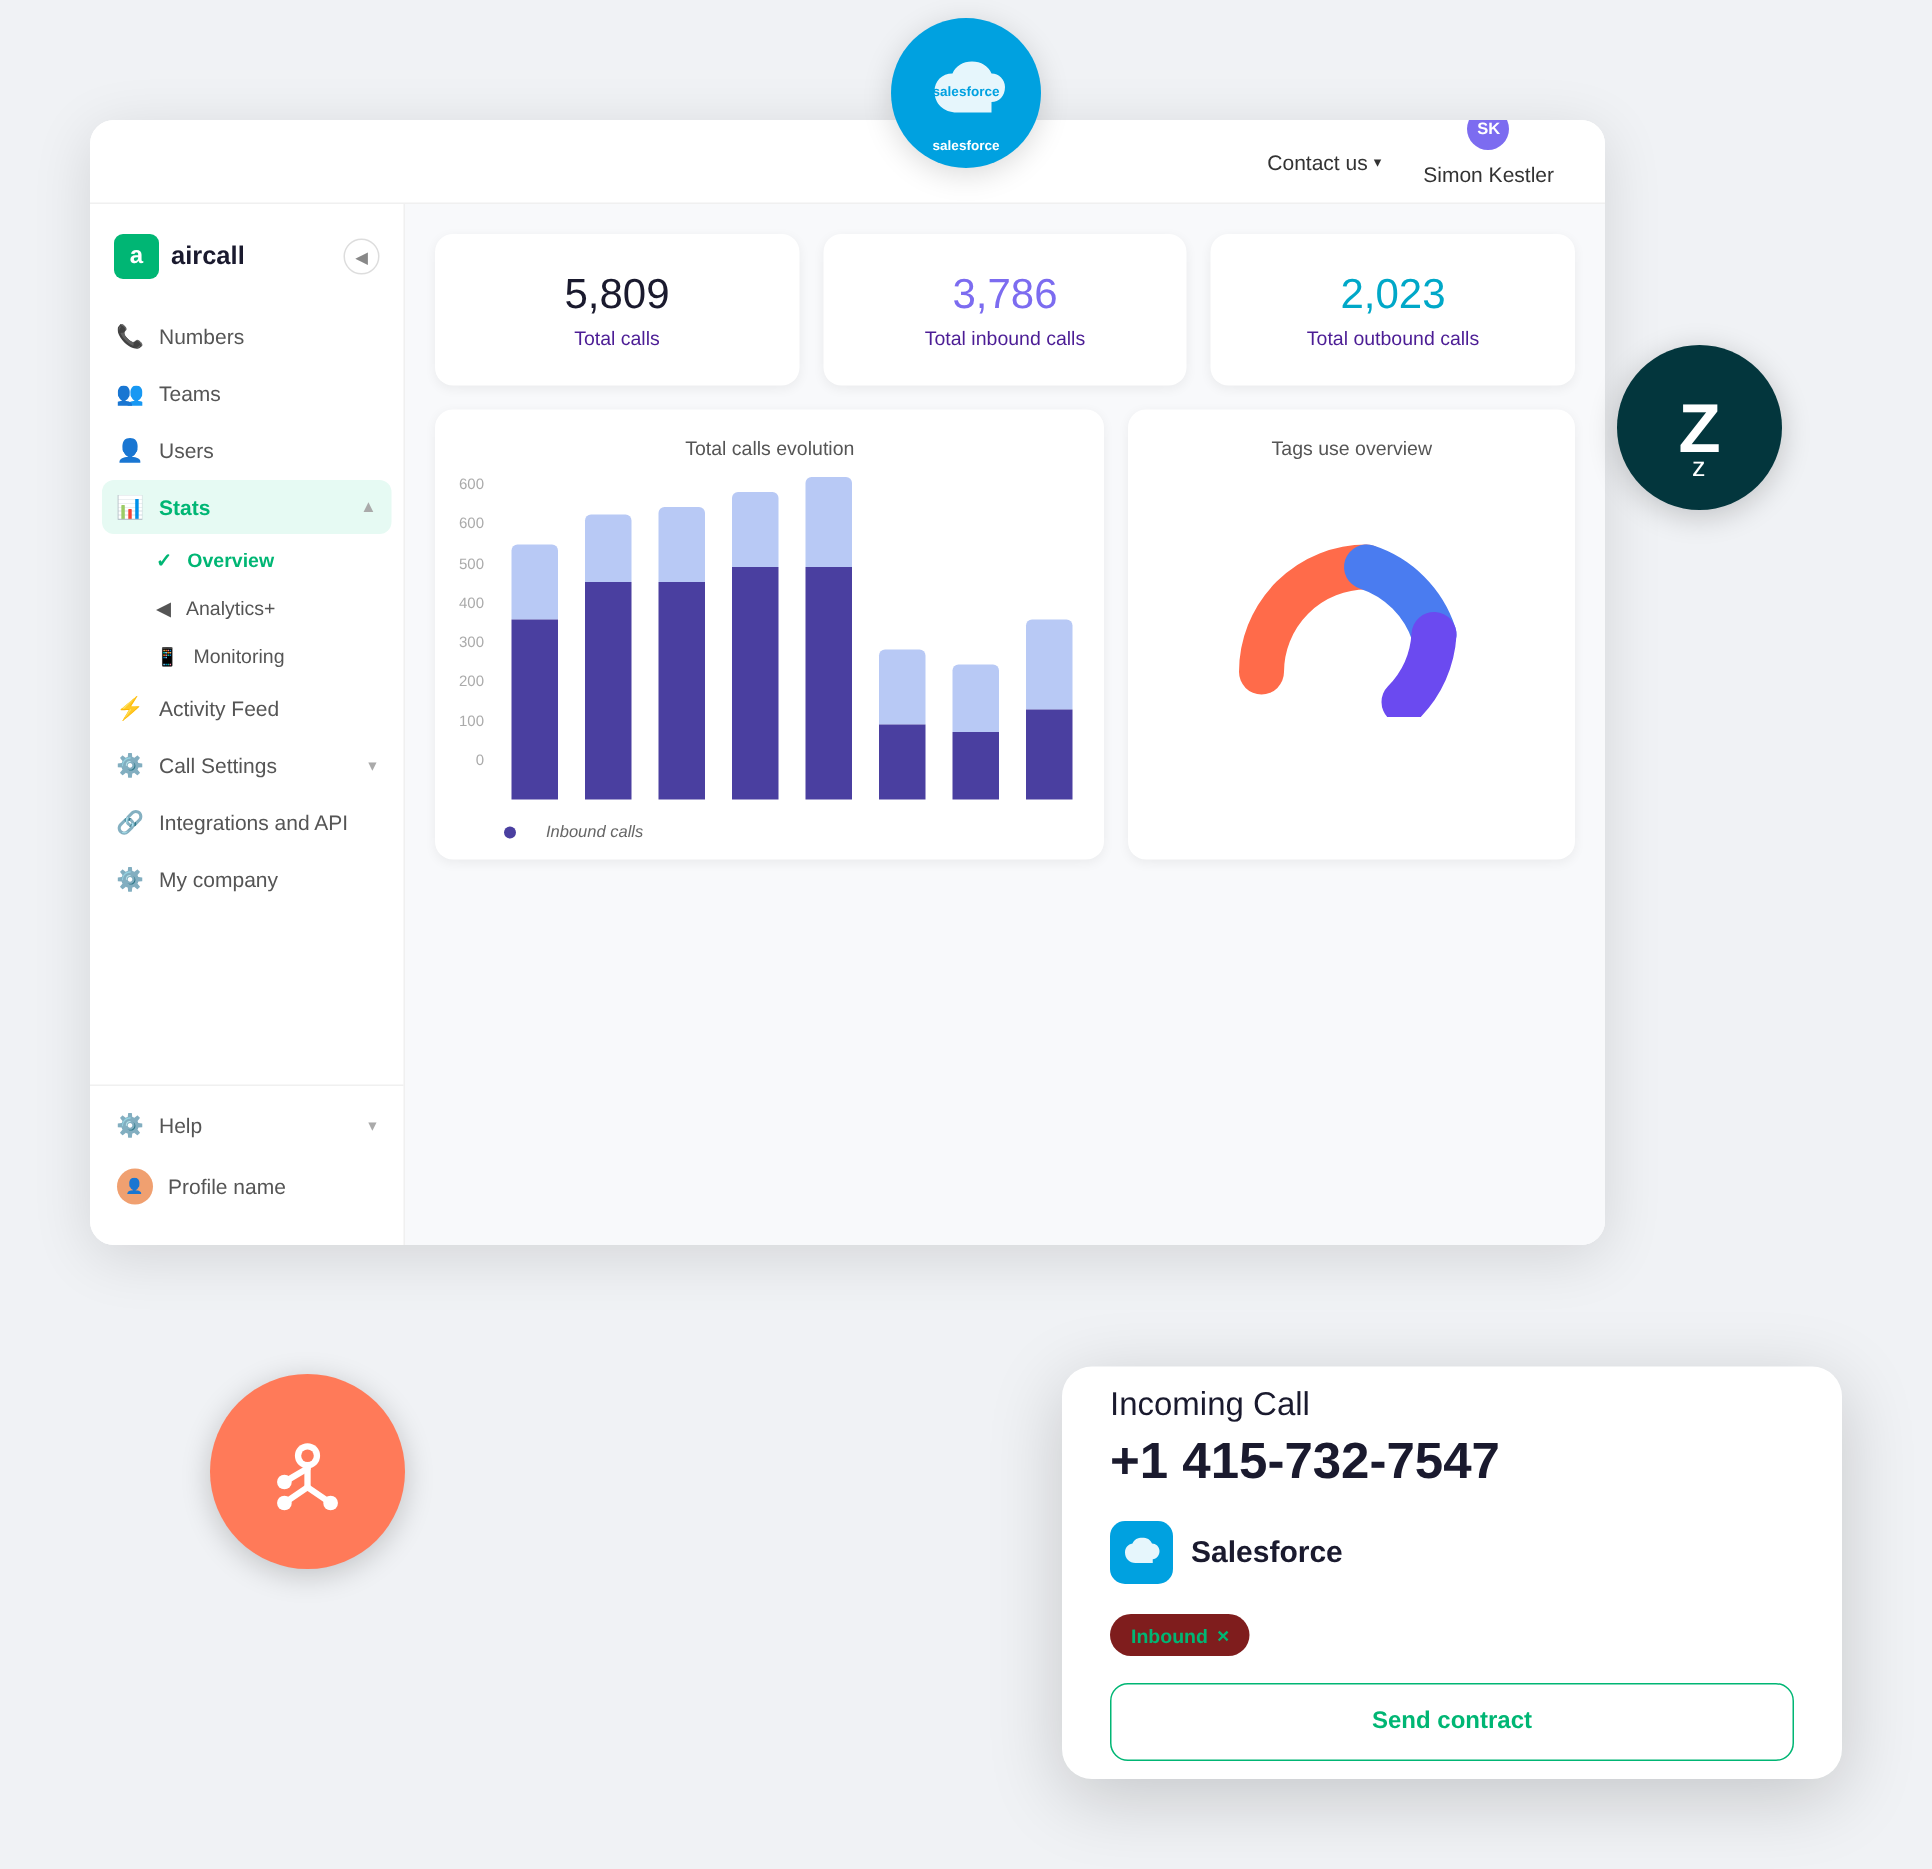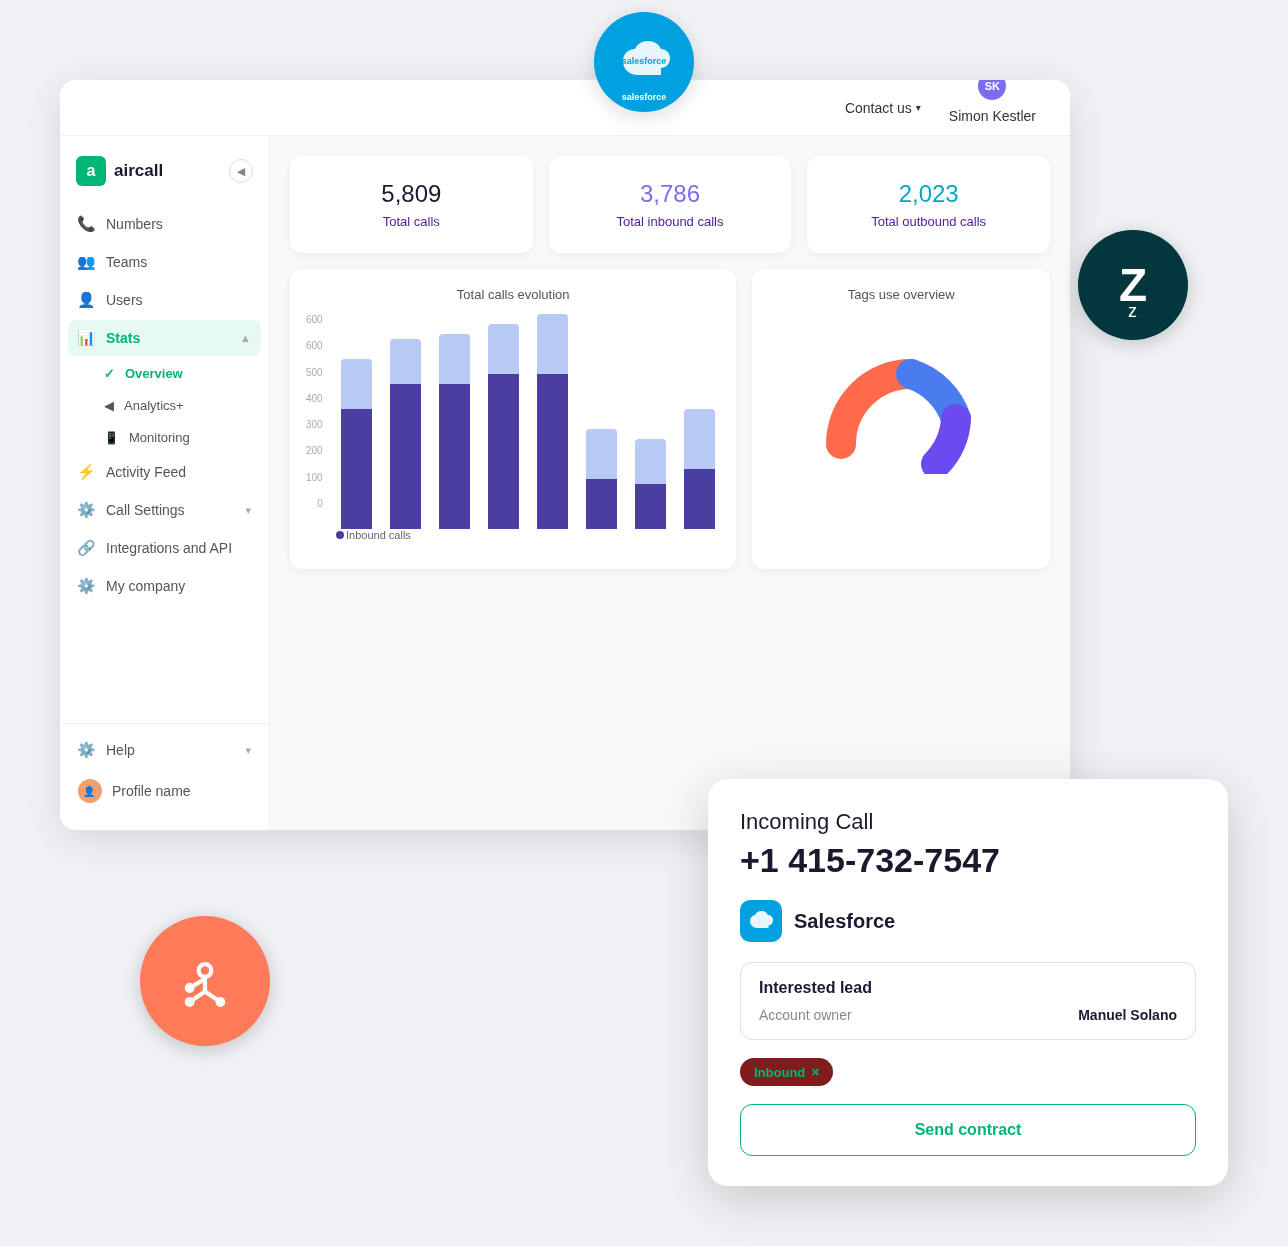--- a/index.html
+++ b/index.html
@@ -221,21 +221,21 @@
 
     .stat-card {
       background: #fff;
       border-radius: 12px;
       padding: 24px 20px;
       text-align: center;
       box-shadow: 0 2px 8px rgba(0,0,0,0.06);
     }
 
     .stat-number {
-      font-size: 24px;
+      font-size: 28px;
       font-weight: 300;
       color: #1a1a2e;
       margin-bottom: 6px;
     }
 
     .stat-number.purple { color: #7c6cf0; }
     .stat-number.teal { color: #00a8c8; }
 
     .stat-label {
       font-size: 13px;
@@ -317,25 +317,26 @@
     }
 
     .bar-segment-dark {
       width: 75%;
       background: #4a3fa0;
     }
 
     .chart-legend {
       display: flex;
       align-items: center;
-      gap: 2px;
-      margin-top: 0;
+      gap: 20px;
+      margin-top: 16px;
       padding-left: 30px;
       font-size: 11px;
       color: #666;
+      font-style: italic;
     }
 
     .legend-dot {
       width: 8px;
       height: 8px;
       border-radius: 50%;
       background: #4a3fa0;
     }
 
     
@@ -397,21 +398,21 @@
 
     
     .incoming-call-panel {
       position: absolute;
       bottom: 60px;
       right: 60px;
       width: 520px;
       background: #fff;
       border-radius: 20px;
       box-shadow: 0 12px 50px rgba(0,0,0,0.18);
-      padding: 30px 32px;
+      padding: 12px 32px;
       z-index: 30;
     }
 
     .incoming-label {
       font-size: 22px;
       color: #1a1a2e;
       font-weight: 400;
       margin-bottom: 6px;
     }
 
@@ -753,27 +754,20 @@
 
     <div class="salesforce-row">
       <div class="sf-icon">
         <svg width="28" height="20" viewBox="0 0 28 20">
           <path d="M10 17 C6 17 3 14 3 10 C3 7 5 4.5 8 4 C9 1.5 11.5 0 14.5 0 C17.5 0 20 1.5 21 4 C23.5 4 26 6 26 9 C26 12 24 14.5 21.5 14.5 L21.5 17 Z" fill="white" opacity="0.9"></path>
         </svg>
       </div>
       <span class="sf-name">Salesforce</span>
     </div>
 
-    <div class="lead-card">
-      <div class="lead-title">Interested lead</div>
-      <div class="lead-row">
-        <span class="lead-key">Account owner</span>
-        <span class="lead-value">Manuel Solano</span>
-      </div>
-    </div>
 
     <div class="tag-row">
       <div class="tag-inbound">
         <span>Inbound</span>
         <span class="tag-close">×</span>
       </div>
     </div>
 
     <button class="send-contract-btn">Send contract</button>
   </div>

